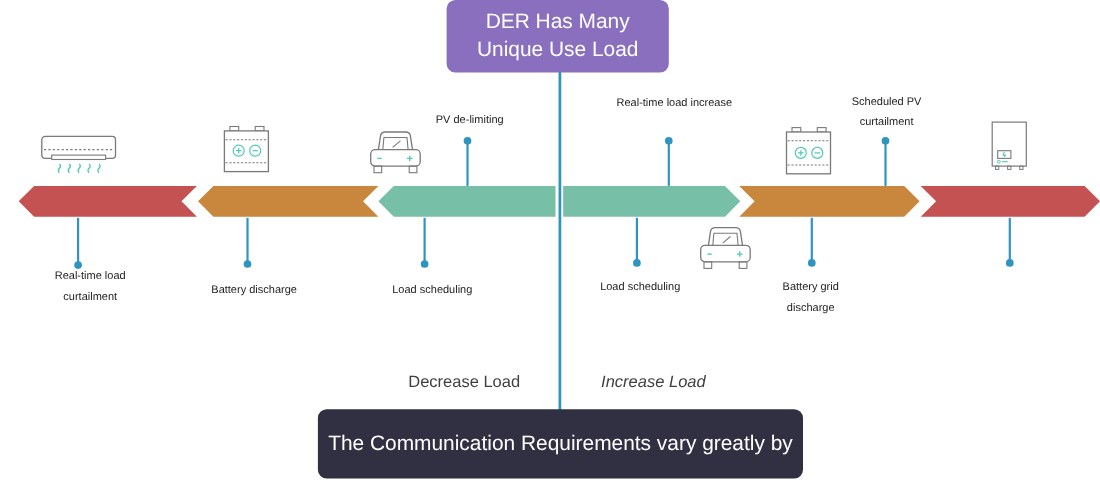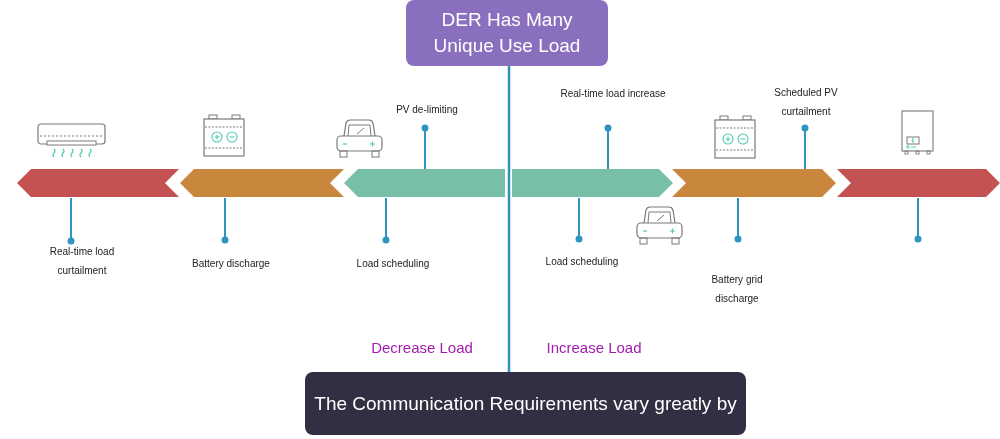--- a/index.html
+++ b/index.html
@@ -6,23 +6,23 @@
   body { width:1000px; height:439px; position:relative; overflow:hidden;
          font-family:"Liberation Sans", sans-serif; color:#222; }
   #stage { position:absolute; left:0; top:0; width:1000px; height:439px; }
   .title-box { position:absolute; left:406px; top:0; width:202px; height:66px;
                background:#8a6fbe; border-radius:8px; color:#fff;
                font-size:19px; line-height:26px; text-align:center;
                display:flex; align-items:center; justify-content:center; flex-direction:column; }
   .bottom-box { position:absolute; left:289px; top:372px; width:441px; height:63px;
                 background:#312f42; border-radius:8px; color:#fff;
                 font-size:19px; line-height:26px; text-align:center;
-                display:flex; align-items:center; justify-content:center; flex-direction:column;margin-left:16px; }
+                display:flex; align-items:center; justify-content:center; flex-direction:column; }
   .label { position:absolute; font-size:10px; line-height:19px; text-align:center; color:#222; white-space:nowrap; transform:translateX(-50%); }
-  .dir-label { position:absolute; font-size:15px; color:#a21caf; white-space:nowrap; transform:translateX(-50%);text-align:center; }
+  .dir-label { position:absolute; font-size:15px; color:#404040; white-space:nowrap; transform:translateX(-50%);text-align:center; }
 </style>
 </head>
 <body>
 
 <svg id="stage" width="1000" height="439" viewBox="0 0 1000 439" xmlns="http://www.w3.org/2000/svg">
 
   <line x1="509" y1="60" x2="509" y2="376" stroke="#2f95bf" stroke-width="2.5"></line>
 
   <g>
     <polygon fill="#c45252" points="17,183 31,169 179,169 165,183 179,197 31,197"></polygon>
@@ -168,23 +168,23 @@
 </div>
 <div class="label" style="left:231px; top:254px;">
   <div>Battery discharge</div>
 </div>
 <div class="label" style="left:393px; top:254px;">
   <div>Load scheduling</div>
 </div>
 <div class="label" style="left:582px; top:252px;">
   <div>Load scheduling</div>
 </div>
-<div class="label" style="left:737px; top:270px;">
+<div class="label" style="left:737px; top:252px;">
   <div>Battery grid</div>
   <div>discharge</div>
 </div>
 
 <div class="dir-label" style="left:422px; top:339px;">Decrease Load</div>
-<div class="dir-label" style="left:594px; top:339px;">Increase Load</div>
+<div class="dir-label" style="left:594px; top:339px;font-style:italic;">Increase Load</div>
 
 <div class="bottom-box">
   <div>The Communication Requirements vary greatly by</div>
 </div>
 
 </body></html>

